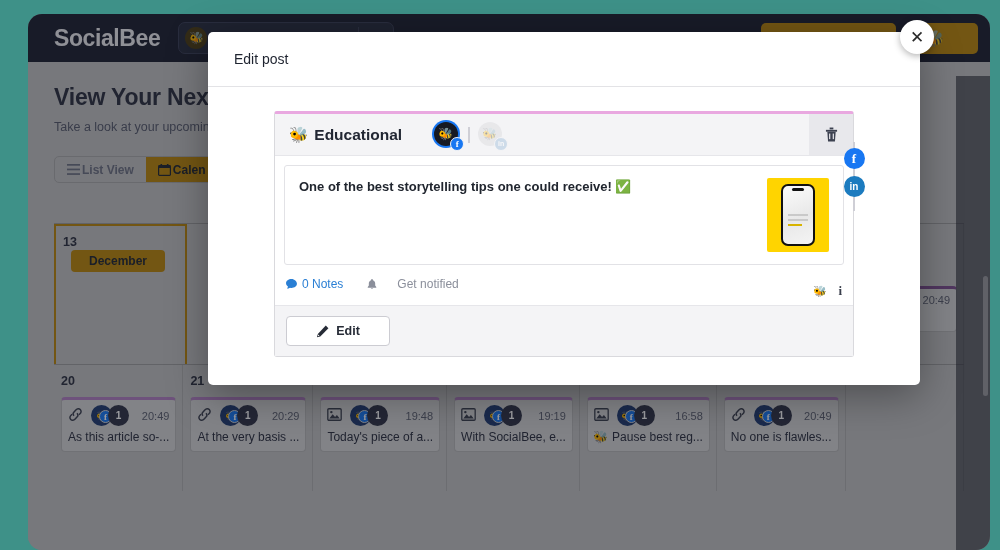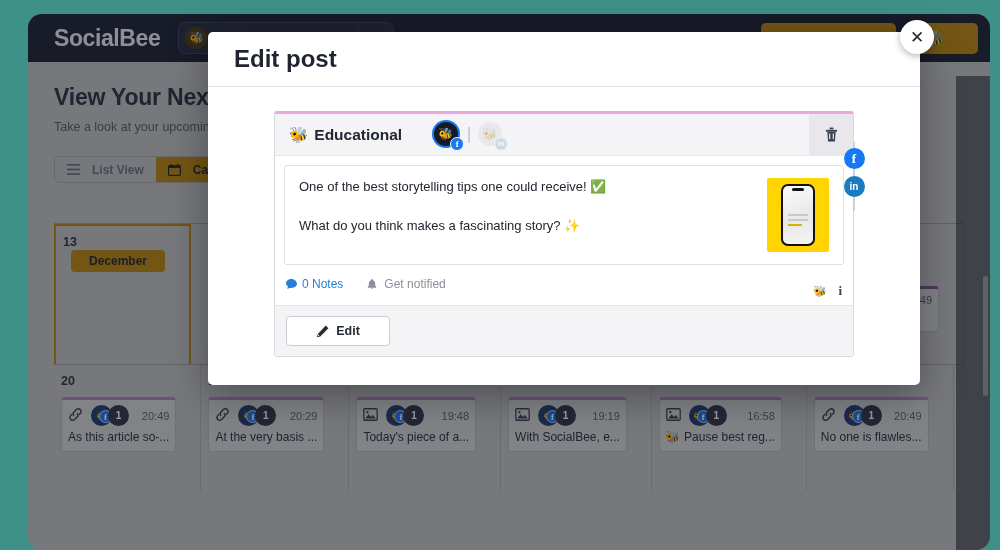--- a/index.html
+++ b/index.html
@@ -98,21 +98,21 @@
   
   .view-toggle {
     margin-top: 22px;
     display: inline-flex;
     border: 1px solid #a8a8a8;
     border-radius: 5px;
     overflow: hidden;
     height: 27px;
   }
   .vt-btn {
-    display:flex; align-items:center; gap:12px;
+    display:flex; align-items:center; gap:2px;
     padding: 0 12px;
     font-size: 12px; font-weight: bold;
     color: #6c7080;
     background: transparent;
   }
   .vt-btn.active { background:#b8860b; color:#22262f; }
 
   
   .cal-wrap { margin-top: 14px; }
   .cal-head-row { display:flex; }
@@ -122,21 +122,21 @@
     font-size: 11.5px; font-weight: bold;
     color: #2b2f3e;
     letter-spacing: 0.5px;
     padding: 4px 0 10px 0;
   }
   .cal-row { display:flex; border-top: 1px solid #9c9c9c; }
   .cal-cell {
     flex: 1 0 0;
     min-height: 126px;
     border-right: 1px solid #adadad;
-    padding: 6px 24px 6px 7px;
+    padding: 6px 6px 6px 7px;
     position: relative;
   }
   .cal-cell.first-week { min-height: 140px; }
   .cal-cell.today { border-top: 2px solid #b8860b; border-left:2px solid #b8860b; border-right:2px solid #b8860b;}
   .day-num { font-size: 12.5px; font-weight: bold; color:#2b2f3e; }
   .day-pill {
     display:inline-block;
     background:#b8860b; color:#22262f;
     font-size: 12px; font-weight: bold;
     border-radius: 4px;
@@ -201,21 +201,21 @@
     border-radius: 5px;
     box-shadow: 0 10px 40px rgba(0,0,0,0.35);
     overflow: hidden;
   }
   .modal-header {
     height: 55px;
     display:flex; align-items:center;
     padding: 0 26px;
     border-bottom: 1px solid #e3e3e6;
   }
-  .modal-title { font-size: 24px; font-weight: bold; color:#1f2430; }
+  .modal-title { font-size: 14px; font-weight: normal; color:#1f2430; }
 
   .modal-close {
     position:absolute;
     left: 900px; top: 20px;
     width: 34px; height: 34px;
     border-radius: 50%;
     background:#fff;
     display:flex; align-items:center; justify-content:center;
     box-shadow: 0 2px 7px rgba(0,0,0,0.3);
     font-size: 17px; color:#2a2a2a;
@@ -280,21 +280,21 @@
   
   .pc-content {
     margin: 9px 9px 0 9px;
     border:1px solid #e2e2e6;
     border-radius:3px;
     padding: 12px 14px;
     min-height: 92px;
     display:flex; gap: 10px;
   }
   .pc-text { flex: 1; }
-  .pc-line { font-size: 13px; color:#21262f; line-height: 1.35; }
+  .pc-line { font-size: 13px; color:#21262f; line-height: 1.35; font-weight: bold; }
   .pc-line + .pc-line { margin-top: 21px; }
   .pc-thumb {
     width: 62px; height: 74px;
     background:#FFD400;
     border-radius:2px;
     flex: 0 0 auto;
     display:flex; align-items:center; justify-content:center;
     overflow:hidden;
   }
   .phone-mock {
@@ -313,21 +313,21 @@
     background:#c9c9c9;
   }
 
   
   .pc-meta {
     display:flex; align-items:flex-start;
     padding: 12px 11px 6px 11px;
     font-size: 12px;
   }
   .meta-notes { color:#2a7fd4; display:flex; align-items:center; gap:5px; }
-  .meta-notify { color:#8b8f9b; display:flex; align-items:center; gap:7px; margin-left: 24px;}
+  .meta-notify { color:#8b8f9b; display:flex; align-items:center; gap:20px; margin-left: 24px;}
   .meta-right { margin-left:auto; text-align: right; }
   .meta-time { color:#2b3040; }
   .meta-time b { font-weight: bold; }
   .meta-icons {
     margin-top: 6px;
     display:flex; justify-content:flex-end; gap:11px;
     align-items:center;
     color:#3a3f4c;
   }
 
@@ -637,21 +637,20 @@
                     <rect x="8.3" y="7" width="1.3" height="6"></rect>
                   </g>
                 </svg>
             </span>
           </div>
         </div>
 
         <div class="pc-content">
           <div class="pc-text">
             <div class="pc-line">One of the best storytelling tips one could receive! ✅</div>
-            <div class="pc-line">What do you think makes a fascinating story? ✨</div>
           </div>
           <div class="pc-thumb">
             <div class="phone-mock">
               <div class="phone-line" style="top:28px;"></div>
               <div class="phone-line" style="top:33px;"></div>
               <div class="phone-line" style="top:38px;width:14px;background:#d8b400;"></div>
             </div>
           </div>
         </div>
 

